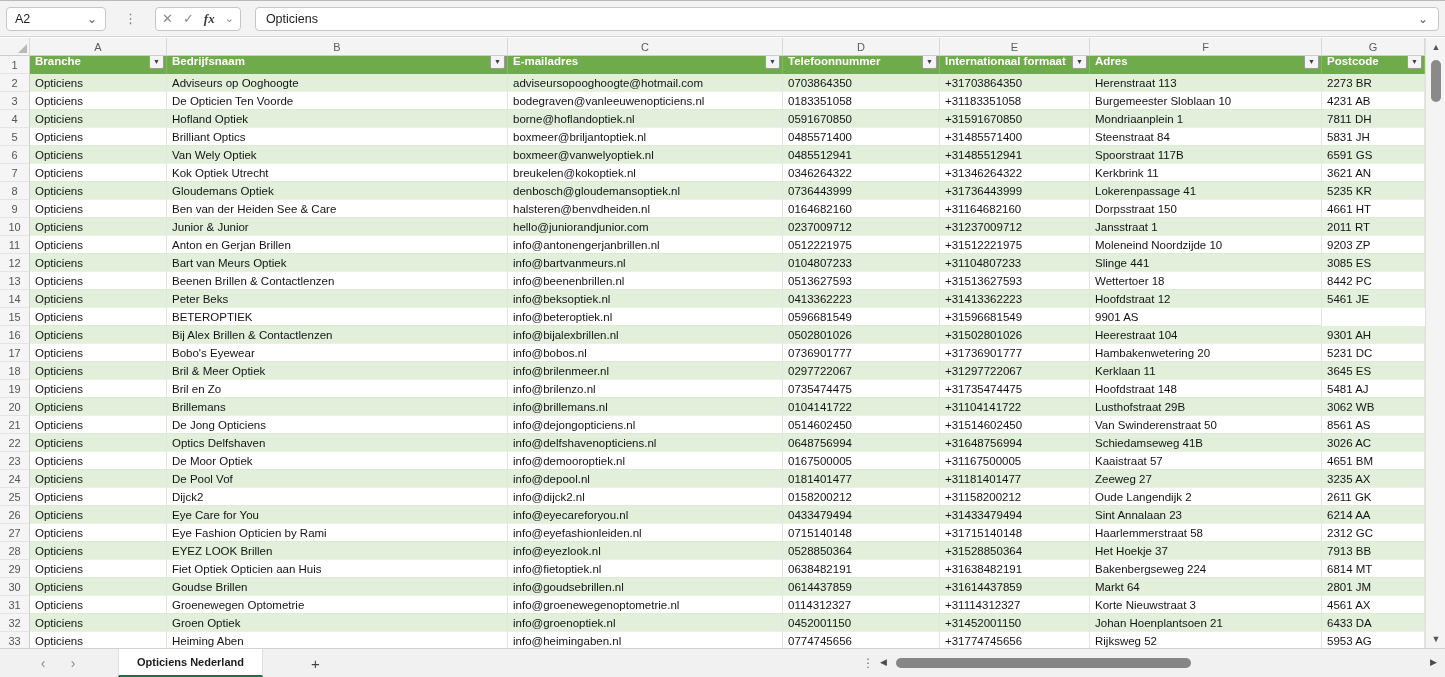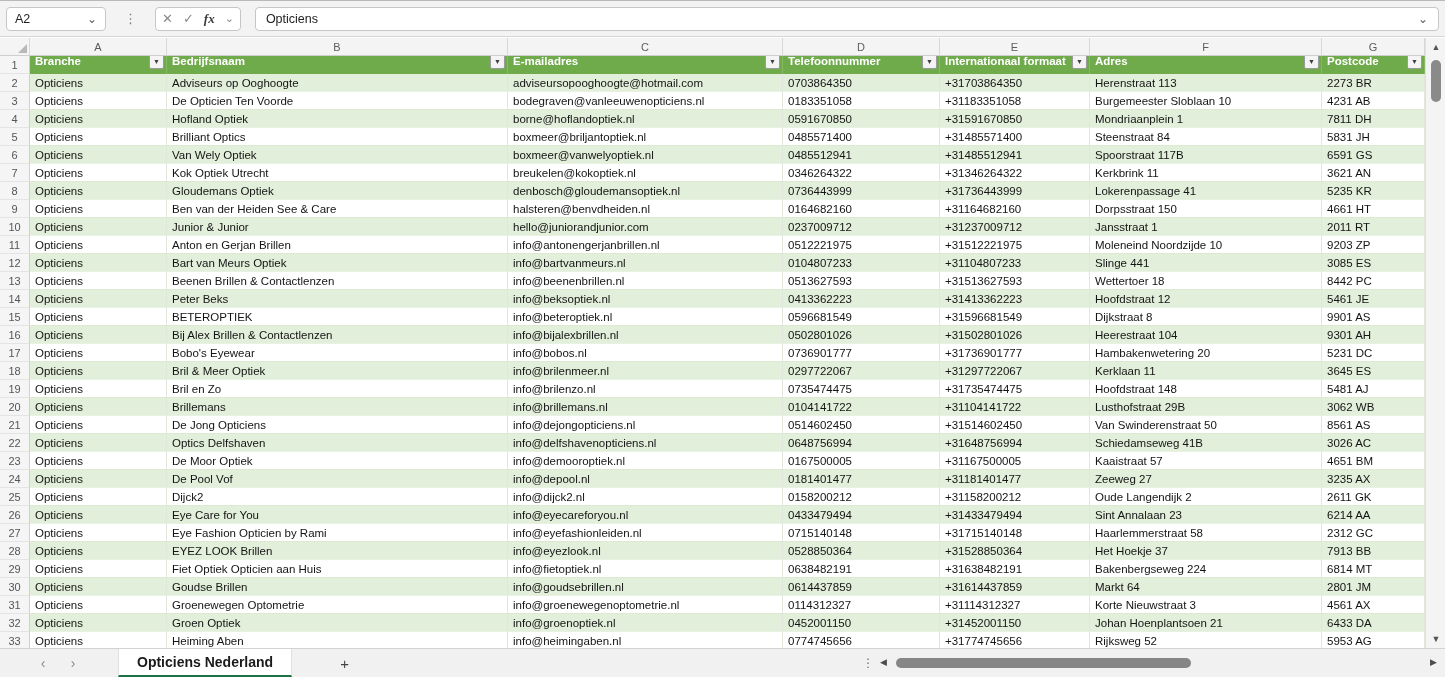--- a/index.html
+++ b/index.html
@@ -63,21 +63,21 @@
   .vscroll .thumb { position:absolute; left:5px; top:22px; width:10px; height:42px;
     background:#8a8a8a; border-radius:6px; }
 
   
   .sheetbar { position:absolute; left:0; bottom:0; width:1445px; height:29px;
     background:#f1f1f1; border-top:1px solid #d2d2d2; display:flex; align-items:center; }
   .navarrow { color:#8a8a8a; font-size:14px; width:30px; text-align:center; }
   .navarrow.first { margin-left:28px; }
   .tab { margin-left:30px; height:28px; background:#fff; border-left:1px solid #e0e0e0;
     border-right:1px solid #e0e0e0; display:flex; align-items:center; padding:0 18px;
-    font-size:14px; font-weight:bold; color:#1b1b1b; border-bottom:2.5px solid #1e7145; }
+    font-size:11px; font-weight:bold; color:#1b1b1b; border-bottom:2.5px solid #1e7145; }
   .addsheet { margin-left:48px; color:#444; font-size:15px; }
   .sheetbar .kebab2 { position:absolute; left:862px; color:#6e6e6e; font-size:12px; }
   .hscroll { position:absolute; left:878px; right:6px; top:4px; bottom:4px; }
   .hscroll .harrow { position:absolute; top:4px; font-size:9px; color:#4c4c4c; }
   .hscroll .hleft { left:2px; }
   .hscroll .hright { right:2px; }
   .hscroll .hthumb { position:absolute; left:18px; width:295px; top:5px; height:10px;
     background:#868686; border-radius:6px; }
 </style>
 </head>
@@ -290,21 +290,20 @@
         <div class="cell">Hoofdstraat 12</div>
         <div class="cell">5461 JE</div>
       </div>
       <div class="grid-row drow">
         <div class="gutter">15</div>
         <div class="cell">Opticiens</div>
         <div class="cell">BETEROPTIEK</div>
         <div class="cell">info@beteroptiek.nl</div>
         <div class="cell">0596681549</div>
         <div class="cell">+31596681549</div>
-        <div class="cell">Dijkstraat 8</div>
         <div class="cell">9901 AS</div>
       </div>
       <div class="grid-row drow banded">
         <div class="gutter">16</div>
         <div class="cell">Opticiens</div>
         <div class="cell">Bij Alex Brillen &amp; Contactlenzen</div>
         <div class="cell">info@bijalexbrillen.nl</div>
         <div class="cell">0502801026</div>
         <div class="cell">+31502801026</div>
         <div class="cell">Heerestraat 104</div>

